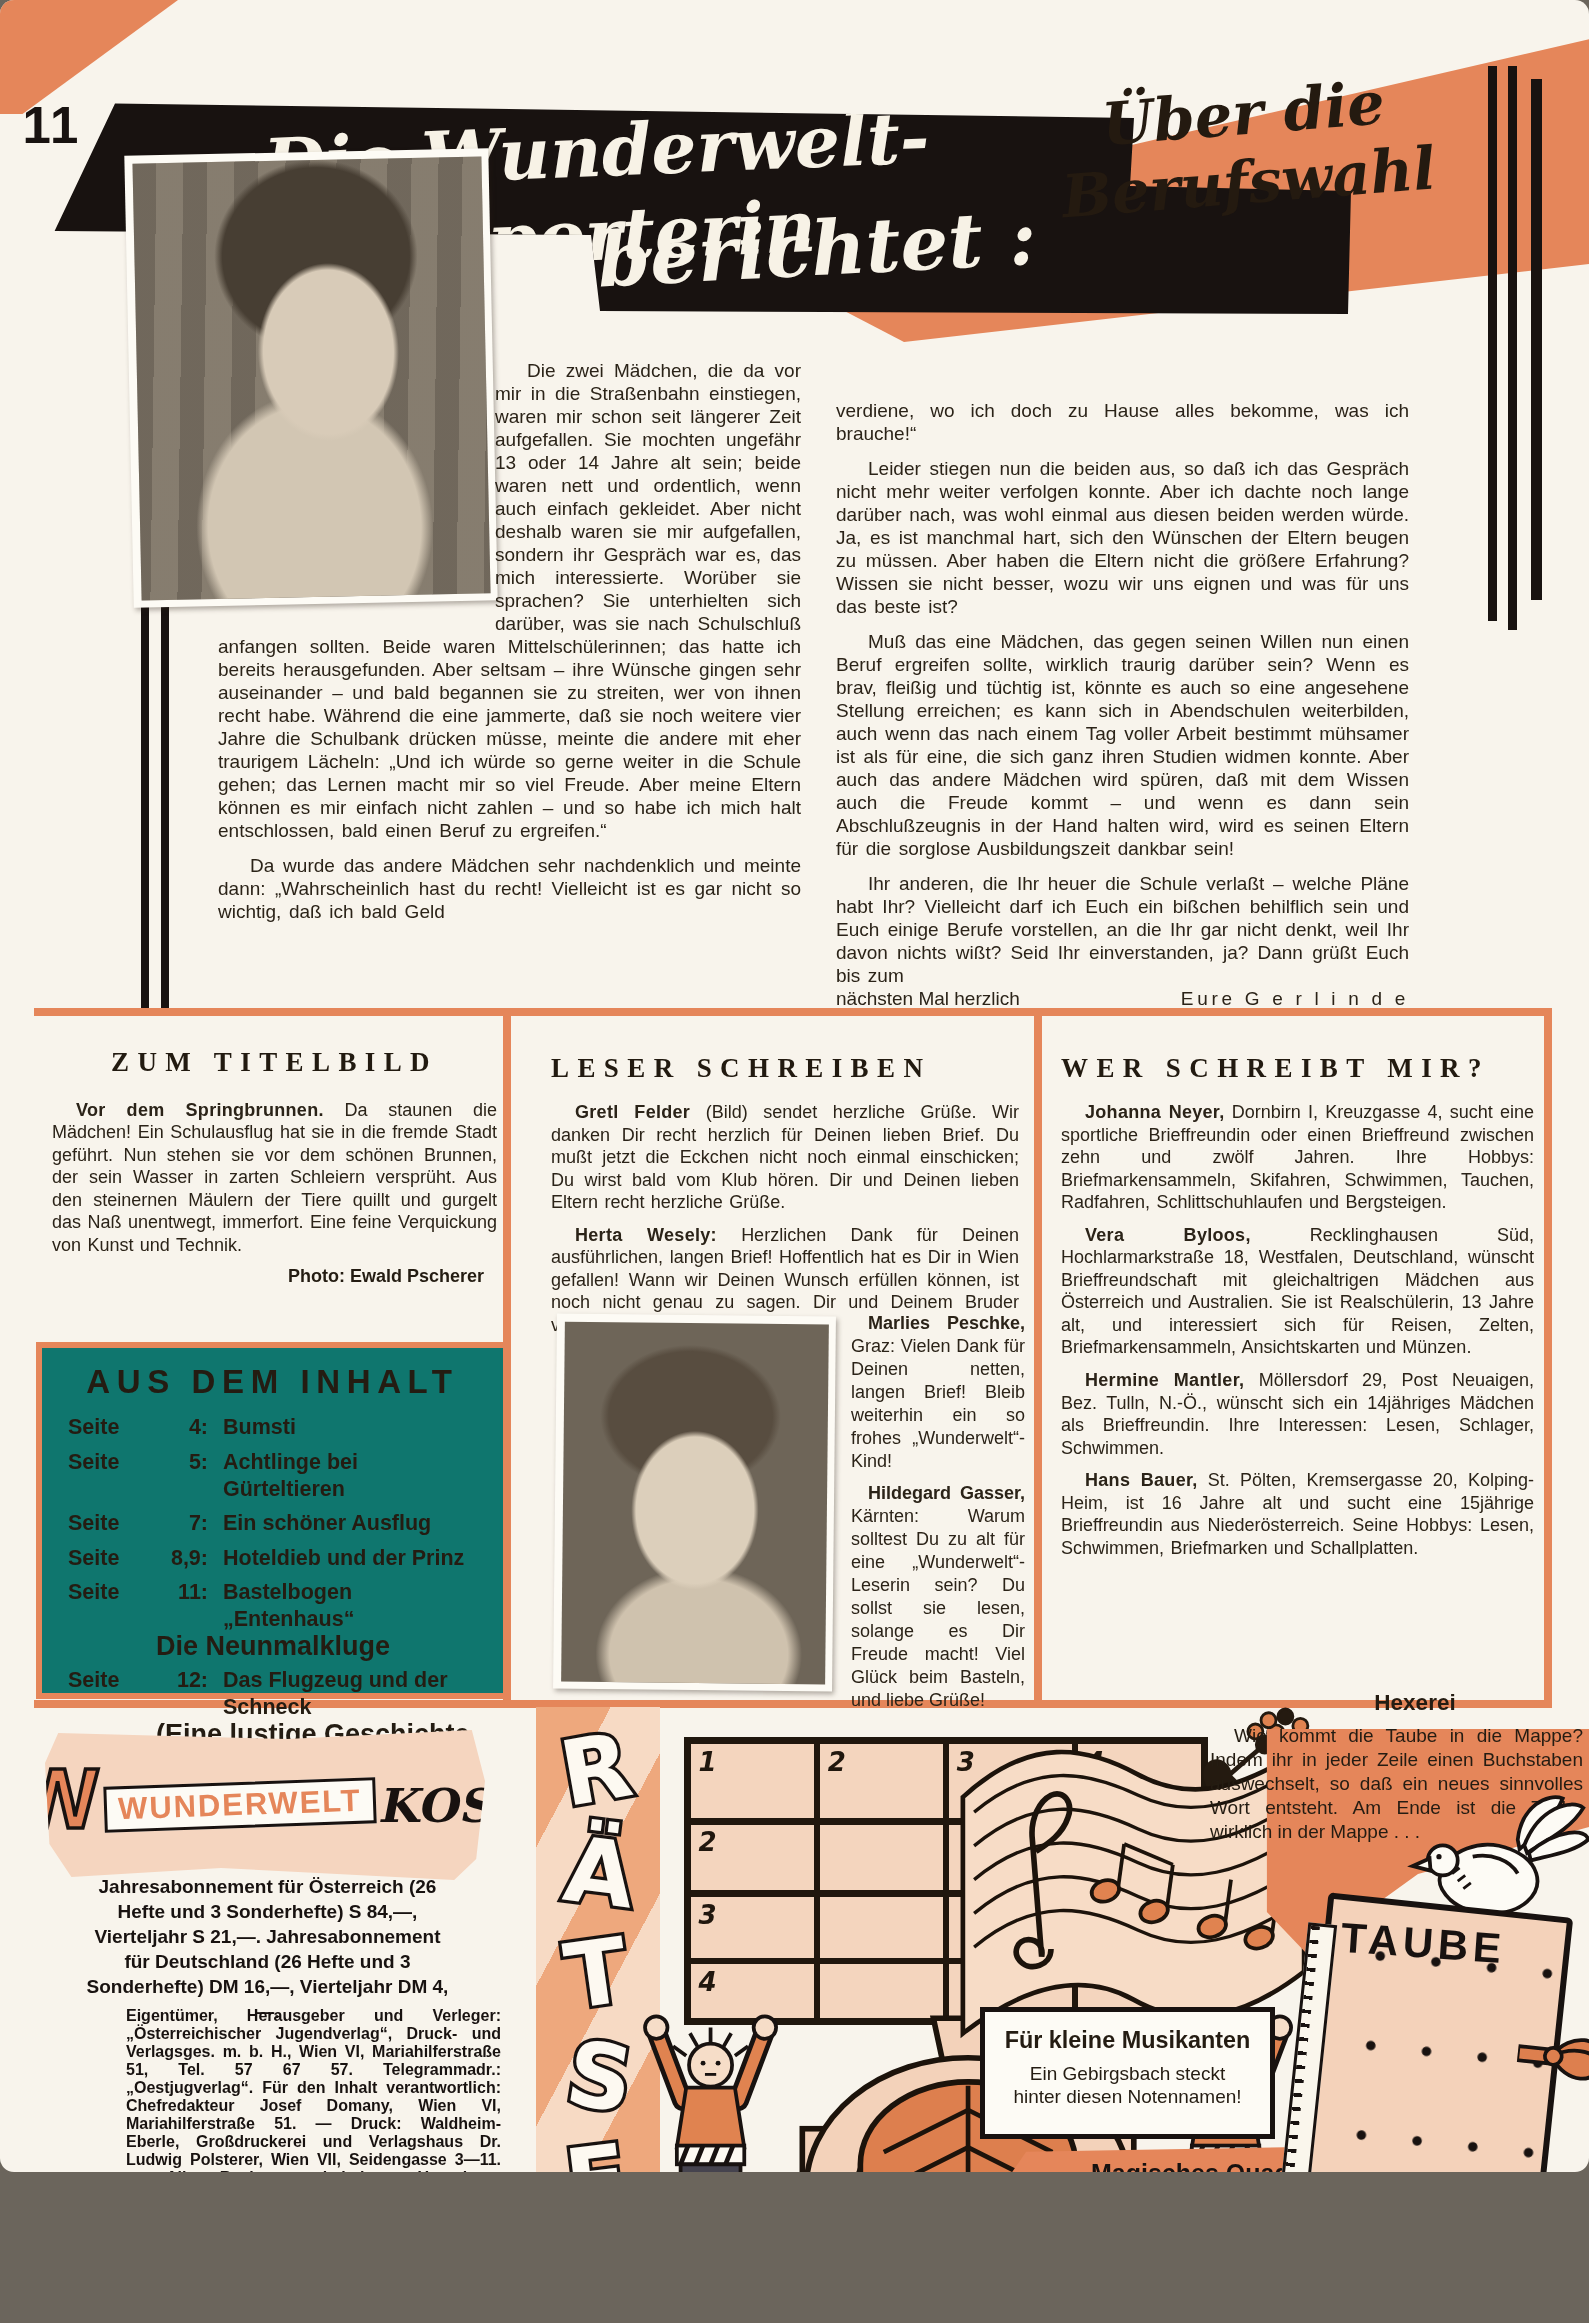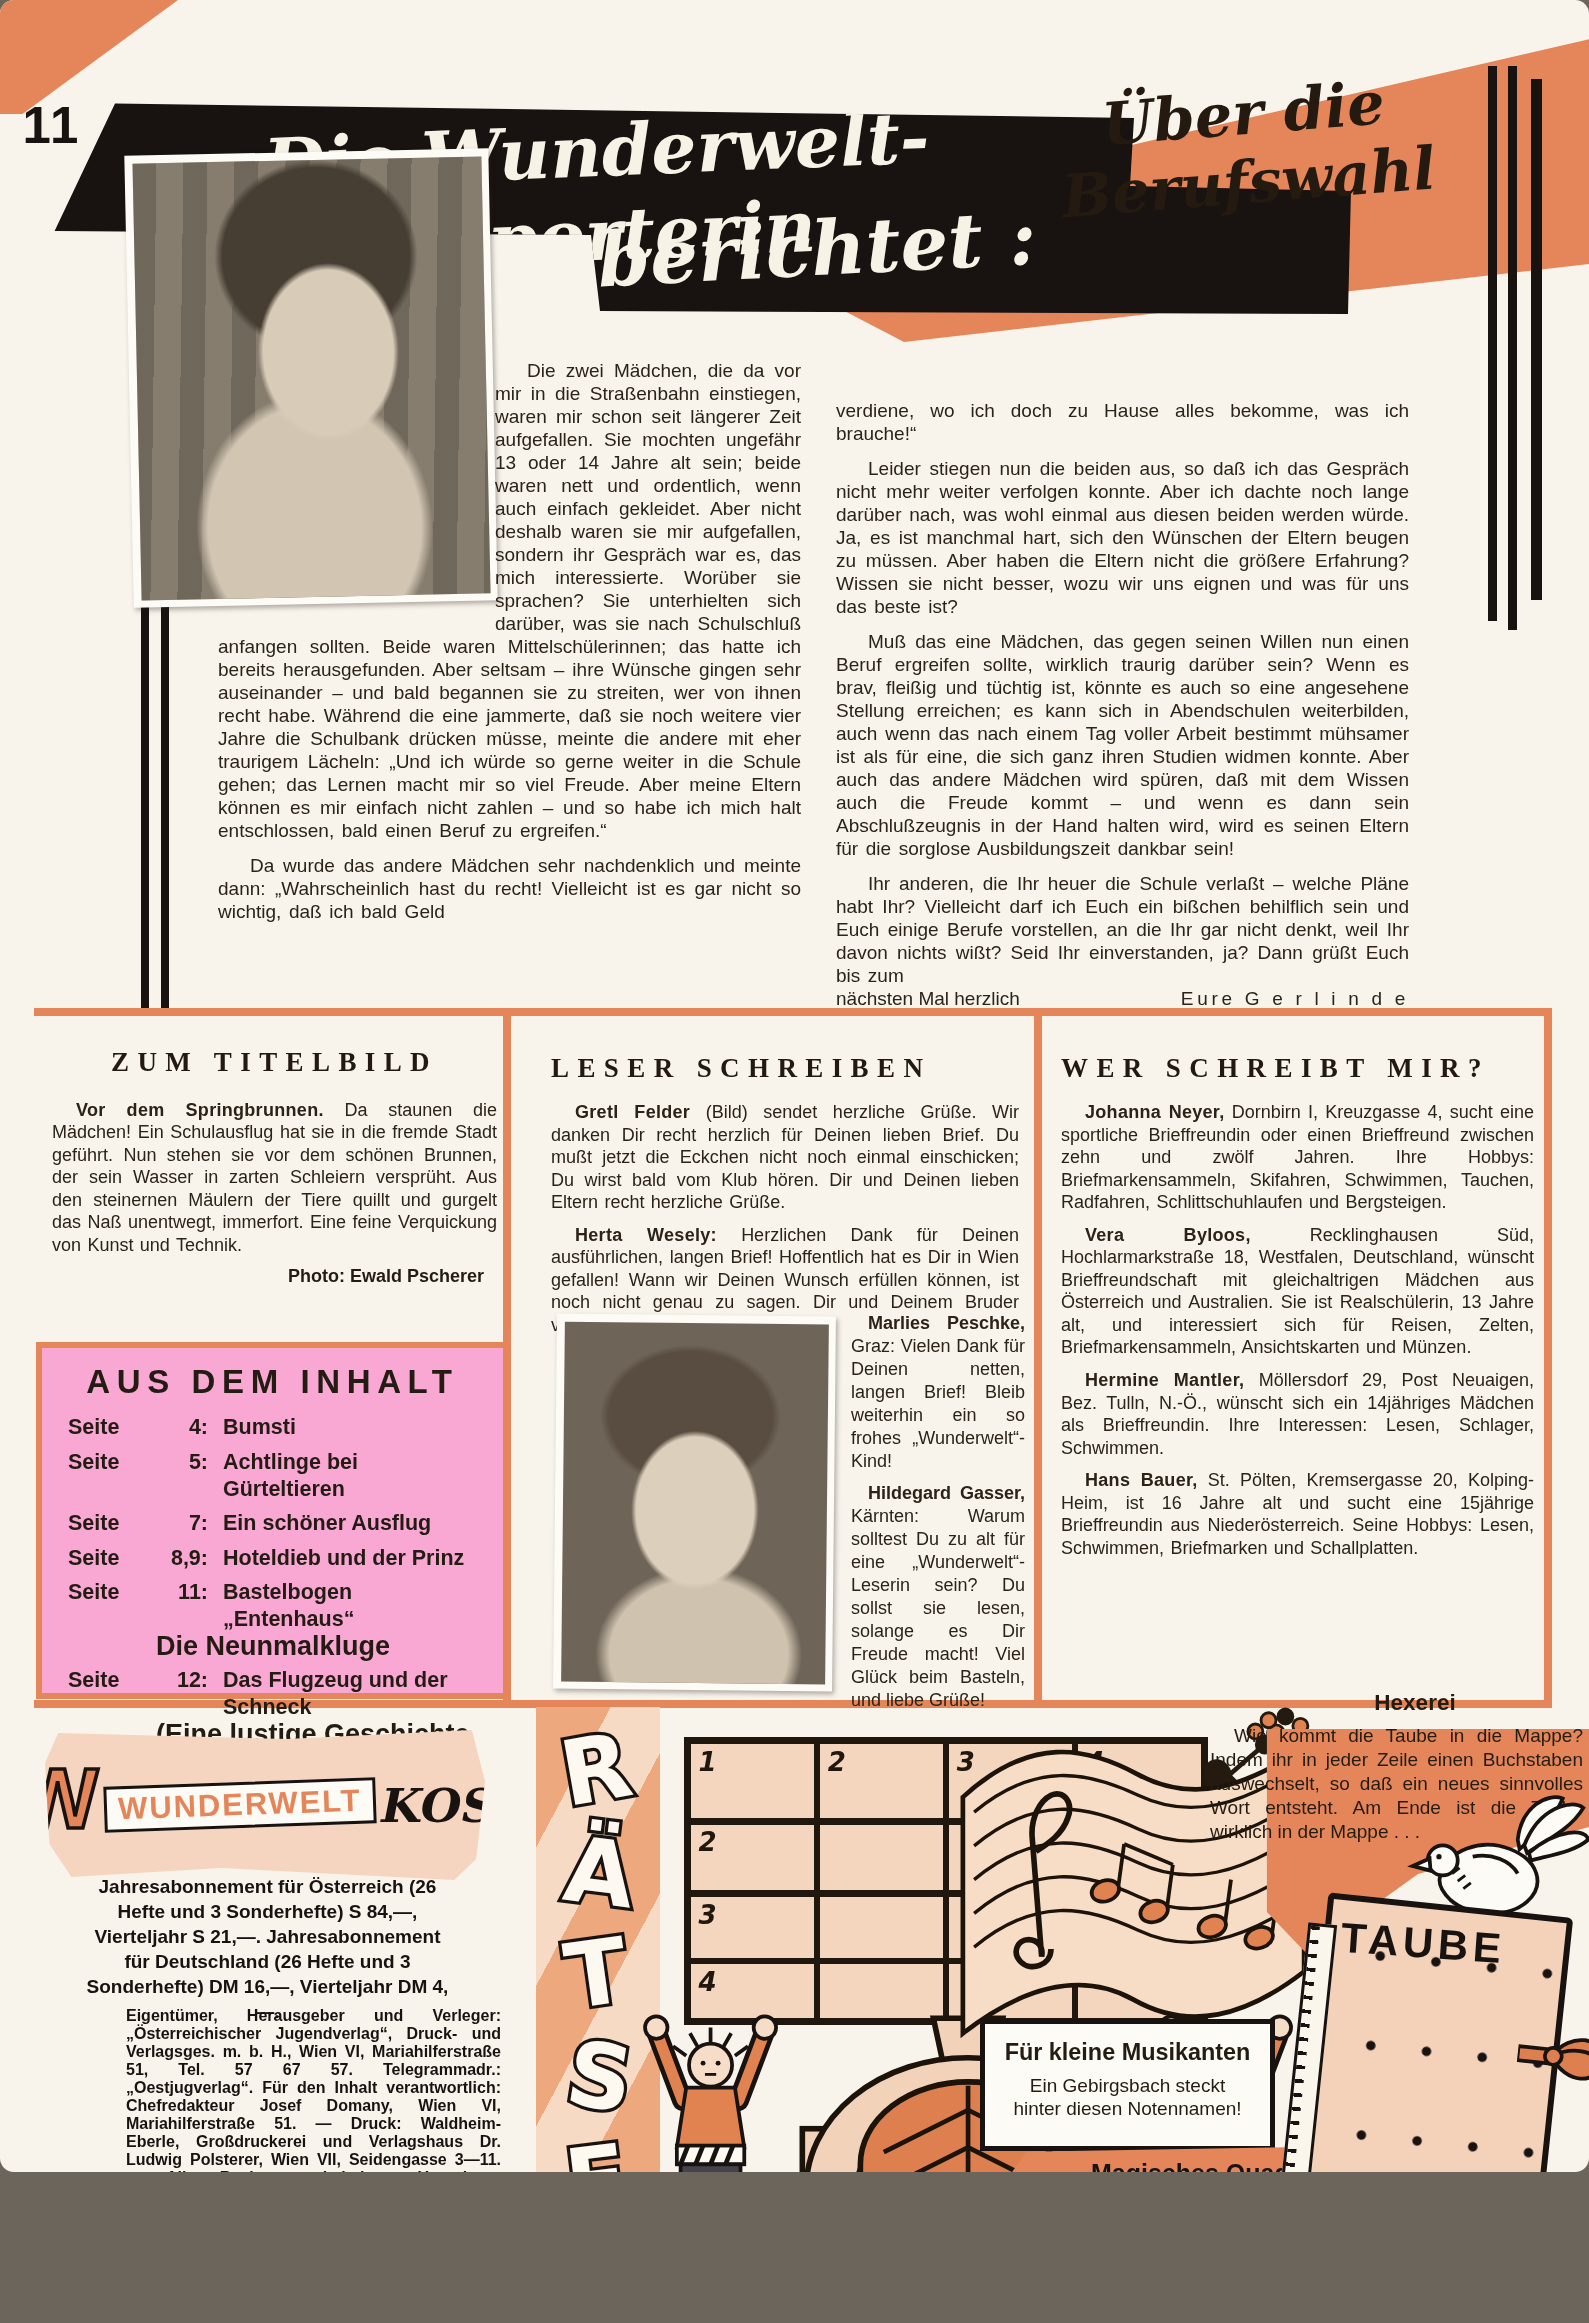--- a/index.html
+++ b/index.html
@@ -43,21 +43,21 @@
   .lastline{display:flex;justify-content:space-between;font-size:19px;line-height:23px;color:#2b2318;}
   .signature{letter-spacing:3.7px;}
 
   
   .hrule,.vrule{background:#e5865a;}
   .sec-h{font-family:"Liberation Serif",serif;font-weight:700;font-size:27px;letter-spacing:8.4px;color:#221a10;}
   .mid p{margin:0 0 10.3px;font-size:18px;line-height:22.5px;text-align:justify;text-indent:24px;
          word-spacing:1.4px;color:#2b2318;}
   .mid b{letter-spacing:0.3px;}
   .credit{font-weight:700;font-size:18px;text-align:right;padding-right:13px;}
-  .inhalt-box{border:6.6px solid #e5865a;background:#f9a8d4;}
+  .inhalt-box{border:6.6px solid #e5865a;background:#0f766e;}
   .inhalt-h{font-weight:900;font-size:33px;letter-spacing:6.6px;text-align:center;margin:15px 0 13px;}
   .inh-row{display:flex;font-weight:700;font-size:21.5px;line-height:27px;margin:7.5px 26px 0;}
   .inh-seite{width:82px;}
   .inh-num{width:58px;text-align:right;margin-right:15px;}
   .inh-title{flex:1;}
   .inh-sub{font-weight:700;font-size:27px;line-height:26px;margin:0 26px 0 114px;}
   .narrow p{margin:0 0 9.4px;font-size:18px;line-height:23px;text-align:justify;text-indent:17px;color:#2b2318;}
 
   
   .logo-strip{background:#f5d5bf;clip-path:polygon(0 22%,3% 2%,55% 6%,97% 0,100% 34%,98% 86%,93% 100%,40% 92%,6% 98%,1% 76%);
@@ -353,21 +353,21 @@
       <ellipse cx="222" cy="218" rx="15" ry="11" fill="#e08350" transform="rotate(-18 222 218)"></ellipse>
       <line x1="236" y1="212" x2="242" y2="168"></line>
       <ellipse cx="284" cy="234" rx="15" ry="11" fill="#e08350" transform="rotate(-18 284 234)"></ellipse>
       <line x1="298" y1="228" x2="304" y2="184"></line>
       <ellipse cx="334" cy="246" rx="15" ry="11" fill="#e08350" transform="rotate(-18 334 246)"></ellipse>
       <line x1="348" y1="240" x2="354" y2="196"></line>
       <line x1="190" y1="146" x2="242" y2="168"></line>
     </g>
   </svg>
 
-  <div class="abs musik-box" style="left:980px;top:2007px;width:285px;height:122px;margin-top:12px;">
+  <div class="abs musik-box" style="left:980px;top:2007px;width:285px;height:122px;">
     <h4>Für kleine Musikanten</h4>
     <div>Ein Gebirgsbach steckt</div>
     <div>hinter diesen Notennamen!</div>
   </div>
 
   <div class="abs arrow-banner" style="left:980px;top:2146px;width:384px;height:141px;">
     <h4>Magisches Quadrat</h4>
     <div class="clue">
         <span class="qn">1</span>
         <span>Luftbewegung</span>

